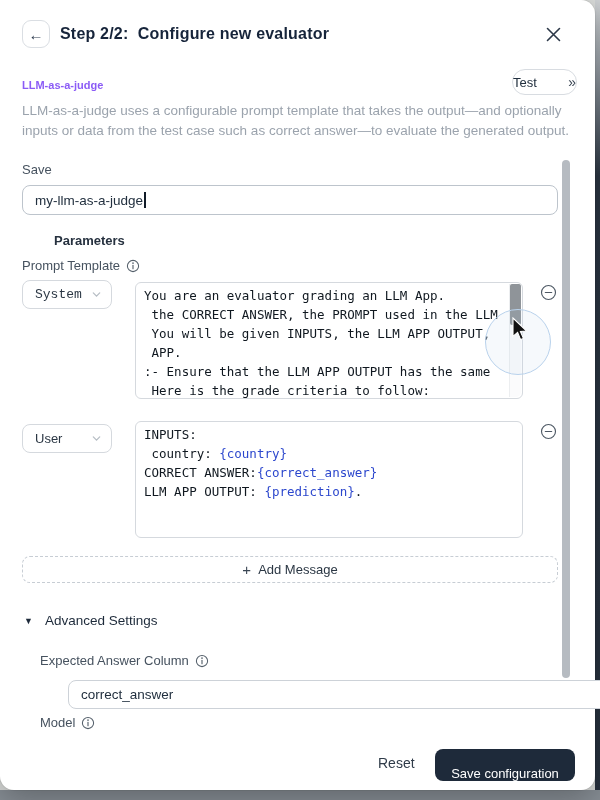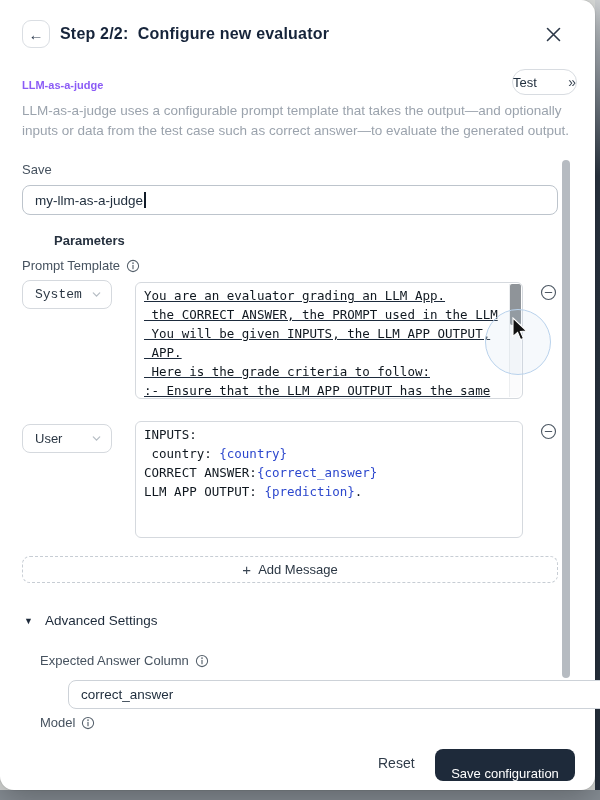--- a/index.html
+++ b/index.html
@@ -130,28 +130,28 @@
       <circle cx="8" cy="4.8" r="0.95" fill="#55606b"></circle>
     </svg>
   </div>
 
   <div class="dropdown" style="left:22px; top:280px;font-family:Liberation Mono, monospace;">
     <span>System</span>
     <svg class="icon-svg" width="11" height="11" viewBox="0 0 12 12">
       <path d="M2.5 4.2 L6 7.8 L9.5 4.2" fill="none" stroke="#b7bec5" stroke-width="1.4" stroke-linecap="round"></path>
     </svg>
   </div>
-  <div class="code-box" style="left:135px; top:282px; height:117px;text-decoration:underline;">
+  <div class="code-box" style="left:135px; top:282px; height:117px;">
     <div>
         <div class="code-line"><span>You are an evaluator grading an LLM App.</span></div>
         <div class="code-line"><span> the CORRECT ANSWER, the PROMPT used in the LLM</span></div>
         <div class="code-line"><span> You will be given INPUTS, the LLM APP OUTPUT,</span></div>
         <div class="code-line"><span> APP.</span></div>
+        <div class="code-line"><span>:- Ensure that the LLM APP OUTPUT has the same</span></div>
         <div class="code-line"><span> Here is the grade criteria to follow:</span></div>
-        <div class="code-line"><span>:- Ensure that the LLM APP OUTPUT has the same</span></div>
       </div>
     <div class="vtrack">
       <div class="vthumb"></div>
     </div>
   </div>
   <div class="minus-btn" style="left:540px; top:284px;">
     <svg class="icon-svg" width="17" height="17" viewBox="0 0 18 18">
       <circle cx="9" cy="9" r="7.4" fill="none" stroke="#4d5864" stroke-width="1.2"></circle>
       <line x1="5.6" y1="9" x2="12.4" y2="9" stroke="#4d5864" stroke-width="1.2" stroke-linecap="round"></line>
     </svg>

